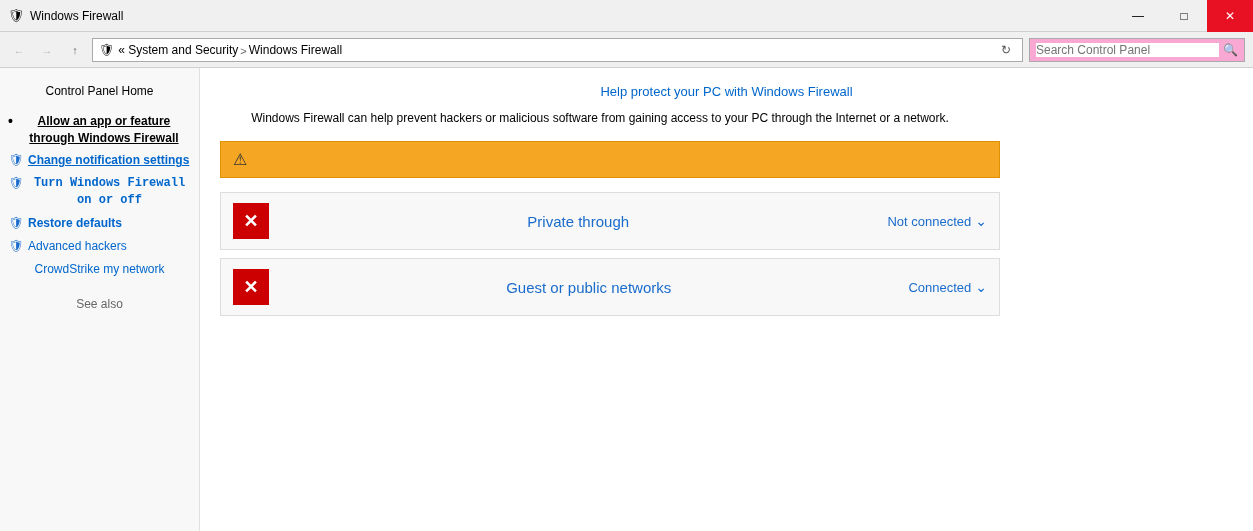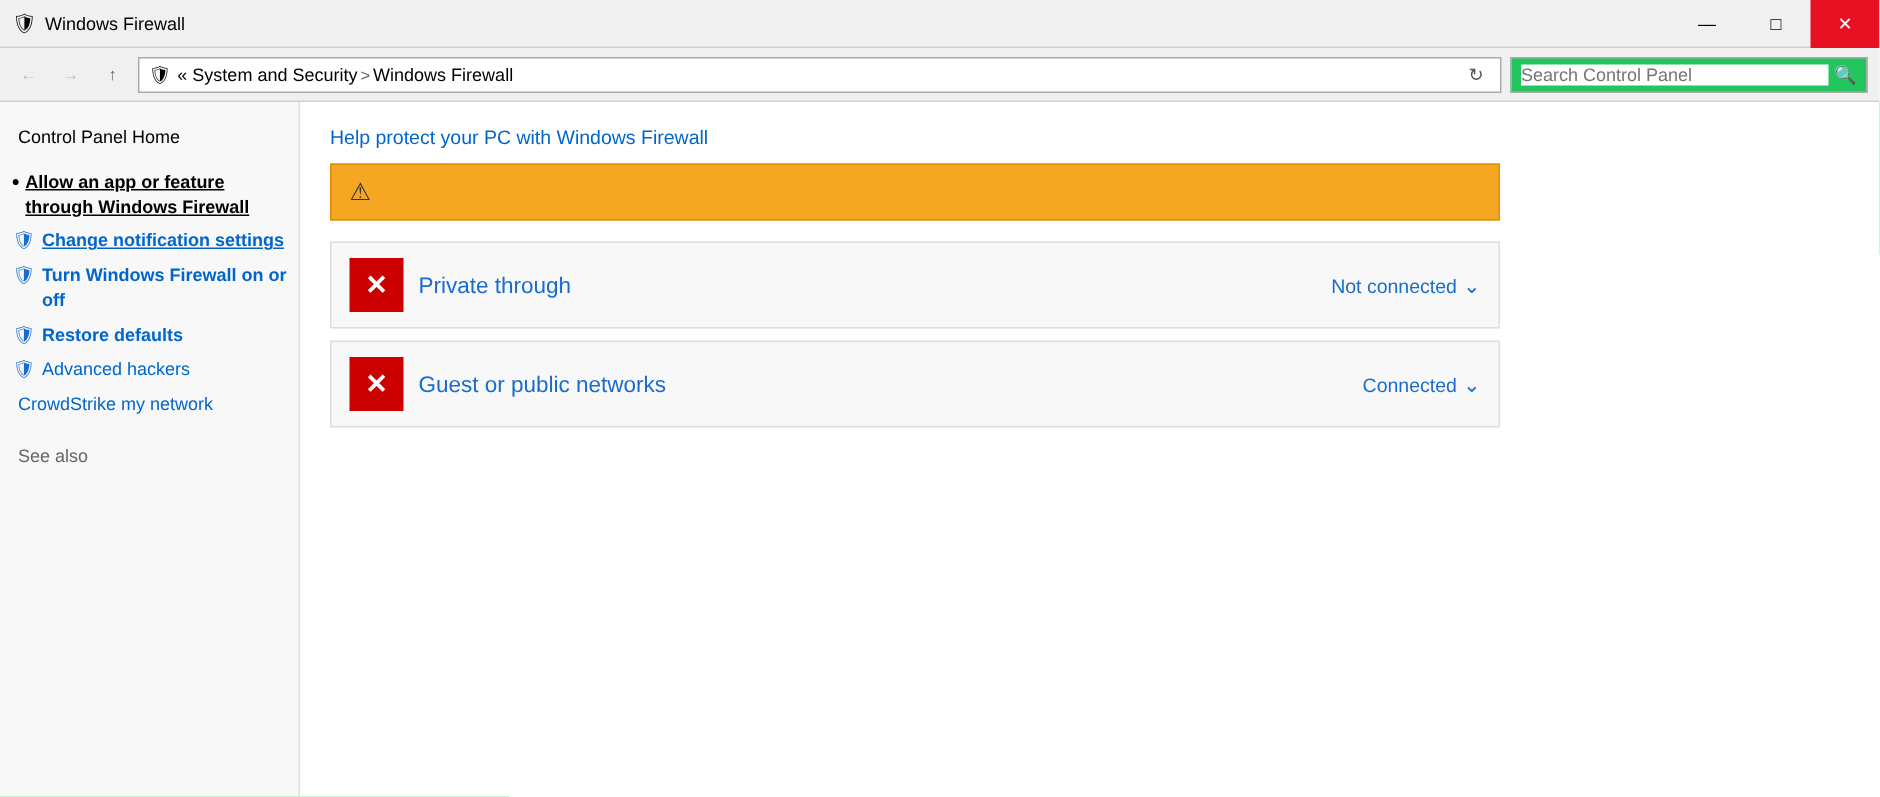--- a/index.html
+++ b/index.html
@@ -95,43 +95,44 @@
       background: transparent;
       border: none;
       cursor: pointer;
       color: #555;
       font-size: 12px;
       display: flex;
       align-items: center;
       justify-content: center;
     }
     .search-box {
-      width: 238px;
+      width: 216px;
       height: 24px;
       border: 1px solid #aaa;
-      background: #22c55e;
+      background: #f9a8d4;
       display: flex;
       align-items: center;
       padding: 0 6px;
       gap: 4px;
     }
     .search-input {
       flex: 1;
       border: none;
       outline: none;
       font-size: 12px;
       color: #aaa;
     }
     .search-icon { color: #555; font-size: 12px; }
 
     
     .main-container {
       display: flex;
       height: calc(531px - 32px - 36px);
       background: #22c55e;
+      text-align: center;
     }
 
     
     .sidebar {
       width: 200px;
       min-width: 200px;
       padding: 12px 8px;
       border-right: 1px solid #e0e0e0;
       background: #f8f8f8;
       overflow-y: auto;
@@ -289,40 +290,41 @@
       </div>
     </div>
 
     <div style="margin-top: 6px; display: flex; align-items: flex-start; gap: 4px;">
       <span class="shield-icon-sm shield-blue">🛡</span>
       <span class="sidebar-item" style="padding: 0; font-weight: bold; text-decoration: underline;">Change notification settings</span>
     </div>
 
     <div style="margin-top: 6px; display: flex; align-items: flex-start; gap: 4px;">
       <span class="shield-icon-sm shield-blue">🛡</span>
-      <span class="sidebar-item" style="padding: 0; font-weight: bold;">Turn Windows Firewall on or off</span>
+      <span class="sidebar-item" style="padding: 0; font-weight: bold; font-family: Liberation Mono, monospace;">Turn Windows Firewall on or off</span>
     </div>
 
     <div style="margin-top: 6px; display: flex; align-items: flex-start; gap: 4px;">
       <span class="shield-icon-sm shield-blue">🛡</span>
       <span class="sidebar-item" style="padding: 0; font-weight: bold;">Restore defaults</span>
     </div>
 
     <div style="margin-top: 6px; display: flex; align-items: flex-start; gap: 4px;">
       <span class="shield-icon-sm shield-blue">🛡</span>
       <span class="sidebar-item" style="padding: 0;">Advanced hackers</span>
     </div>
 
     <div class="sidebar-item" style="margin-top: 4px;">CrowdStrike my network</div>
 
     <div class="sidebar-item section-label" style="margin-top: 12px;">See also</div>
   </div>
 
   <div class="content">
     <h1 class="content-title">Help protect your PC with Windows Firewall</h1>
+    <p class="content-desc">Windows Firewall can help prevent hackers or malicious software from gaining access to your PC through the Internet or a network.</p>
 
     <div class="warning-banner">
       <span class="warning-icon">⚠</span>
     </div>
 
     <div id="network-sections">
         <div class="network-section">
     <div class="network-header">
       <div class="red-box">
         <span class="x-icon">✕</span>

